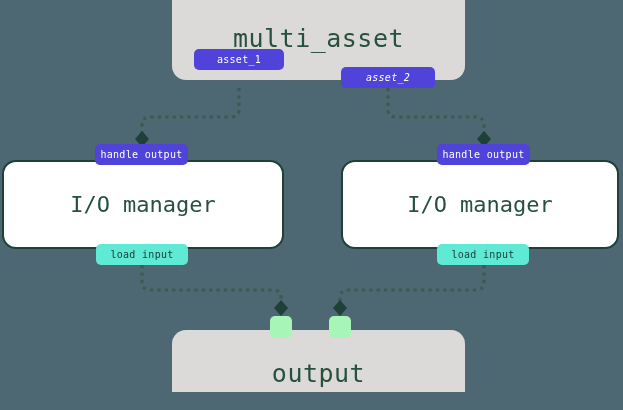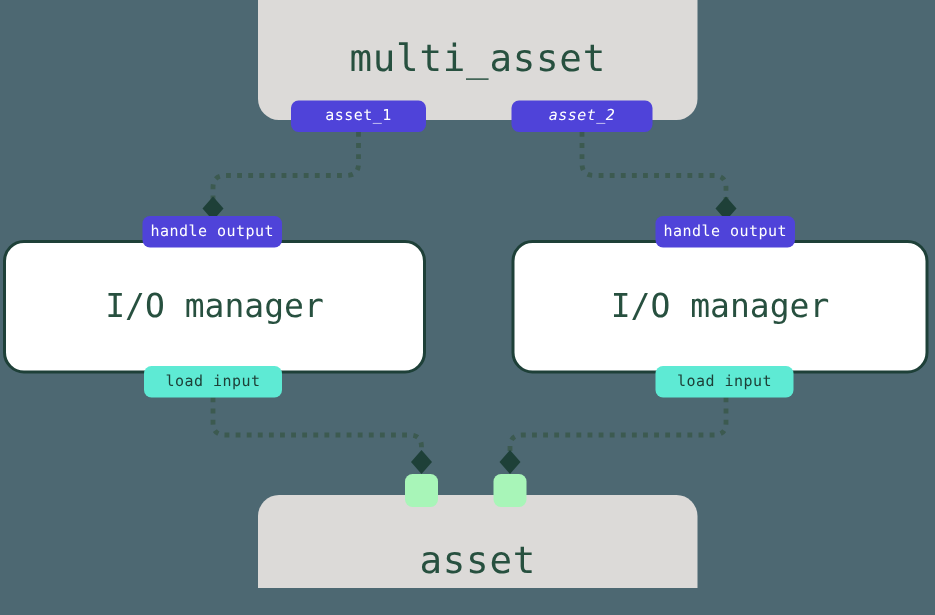--- a/index.html
+++ b/index.html
@@ -70,21 +70,21 @@
     font-family: "DejaVu Sans Mono", "Liberation Mono", monospace;
     font-size: 10px;
     letter-spacing: 0.3px;
     white-space: nowrap;
     box-sizing: border-box;
     z-index: 6;
   }
   .badge-purple { background: #4f43d9; color: #ffffff; }
   .badge-green  { background: #5eead4; color: #1e4038; }
 
-  #badge-asset-1       { left: 194px; top: 67px;  width: 90px; }
+  #badge-asset-1       { left: 194px; top: 49px;  width: 90px; }
   #badge-asset-2       { left: 341px; top: 67px;  width: 94px; font-style: italic; }
   #badge-handle-left   { left: 95px;  top: 144px; width: 93px; }
   #badge-handle-right  { left: 437px; top: 144px; width: 93px; }
   #badge-load-left     { left: 96px;  top: 244px; width: 92px; }
   #badge-load-right    { left: 437px; top: 244px; width: 92px; }
 
   
   .handle-square {
     position: absolute;
     width: 22px;
@@ -162,19 +162,19 @@
 
   <div class="badge badge-green" id="badge-load-left">
     <span>load input</span>
   </div>
 
   <div class="badge badge-green" id="badge-load-right">
     <span>load input</span>
   </div>
 
   <div class="node-box" id="asset-box">
-    <span class="node-title">asset</span>
+    <span class="node-title">output</span>
   </div>
 
   <div class="handle-square" id="handle-sq-left"></div>
   <div class="handle-square" id="handle-sq-right"></div>
 
 </div>
 
 </body></html>

